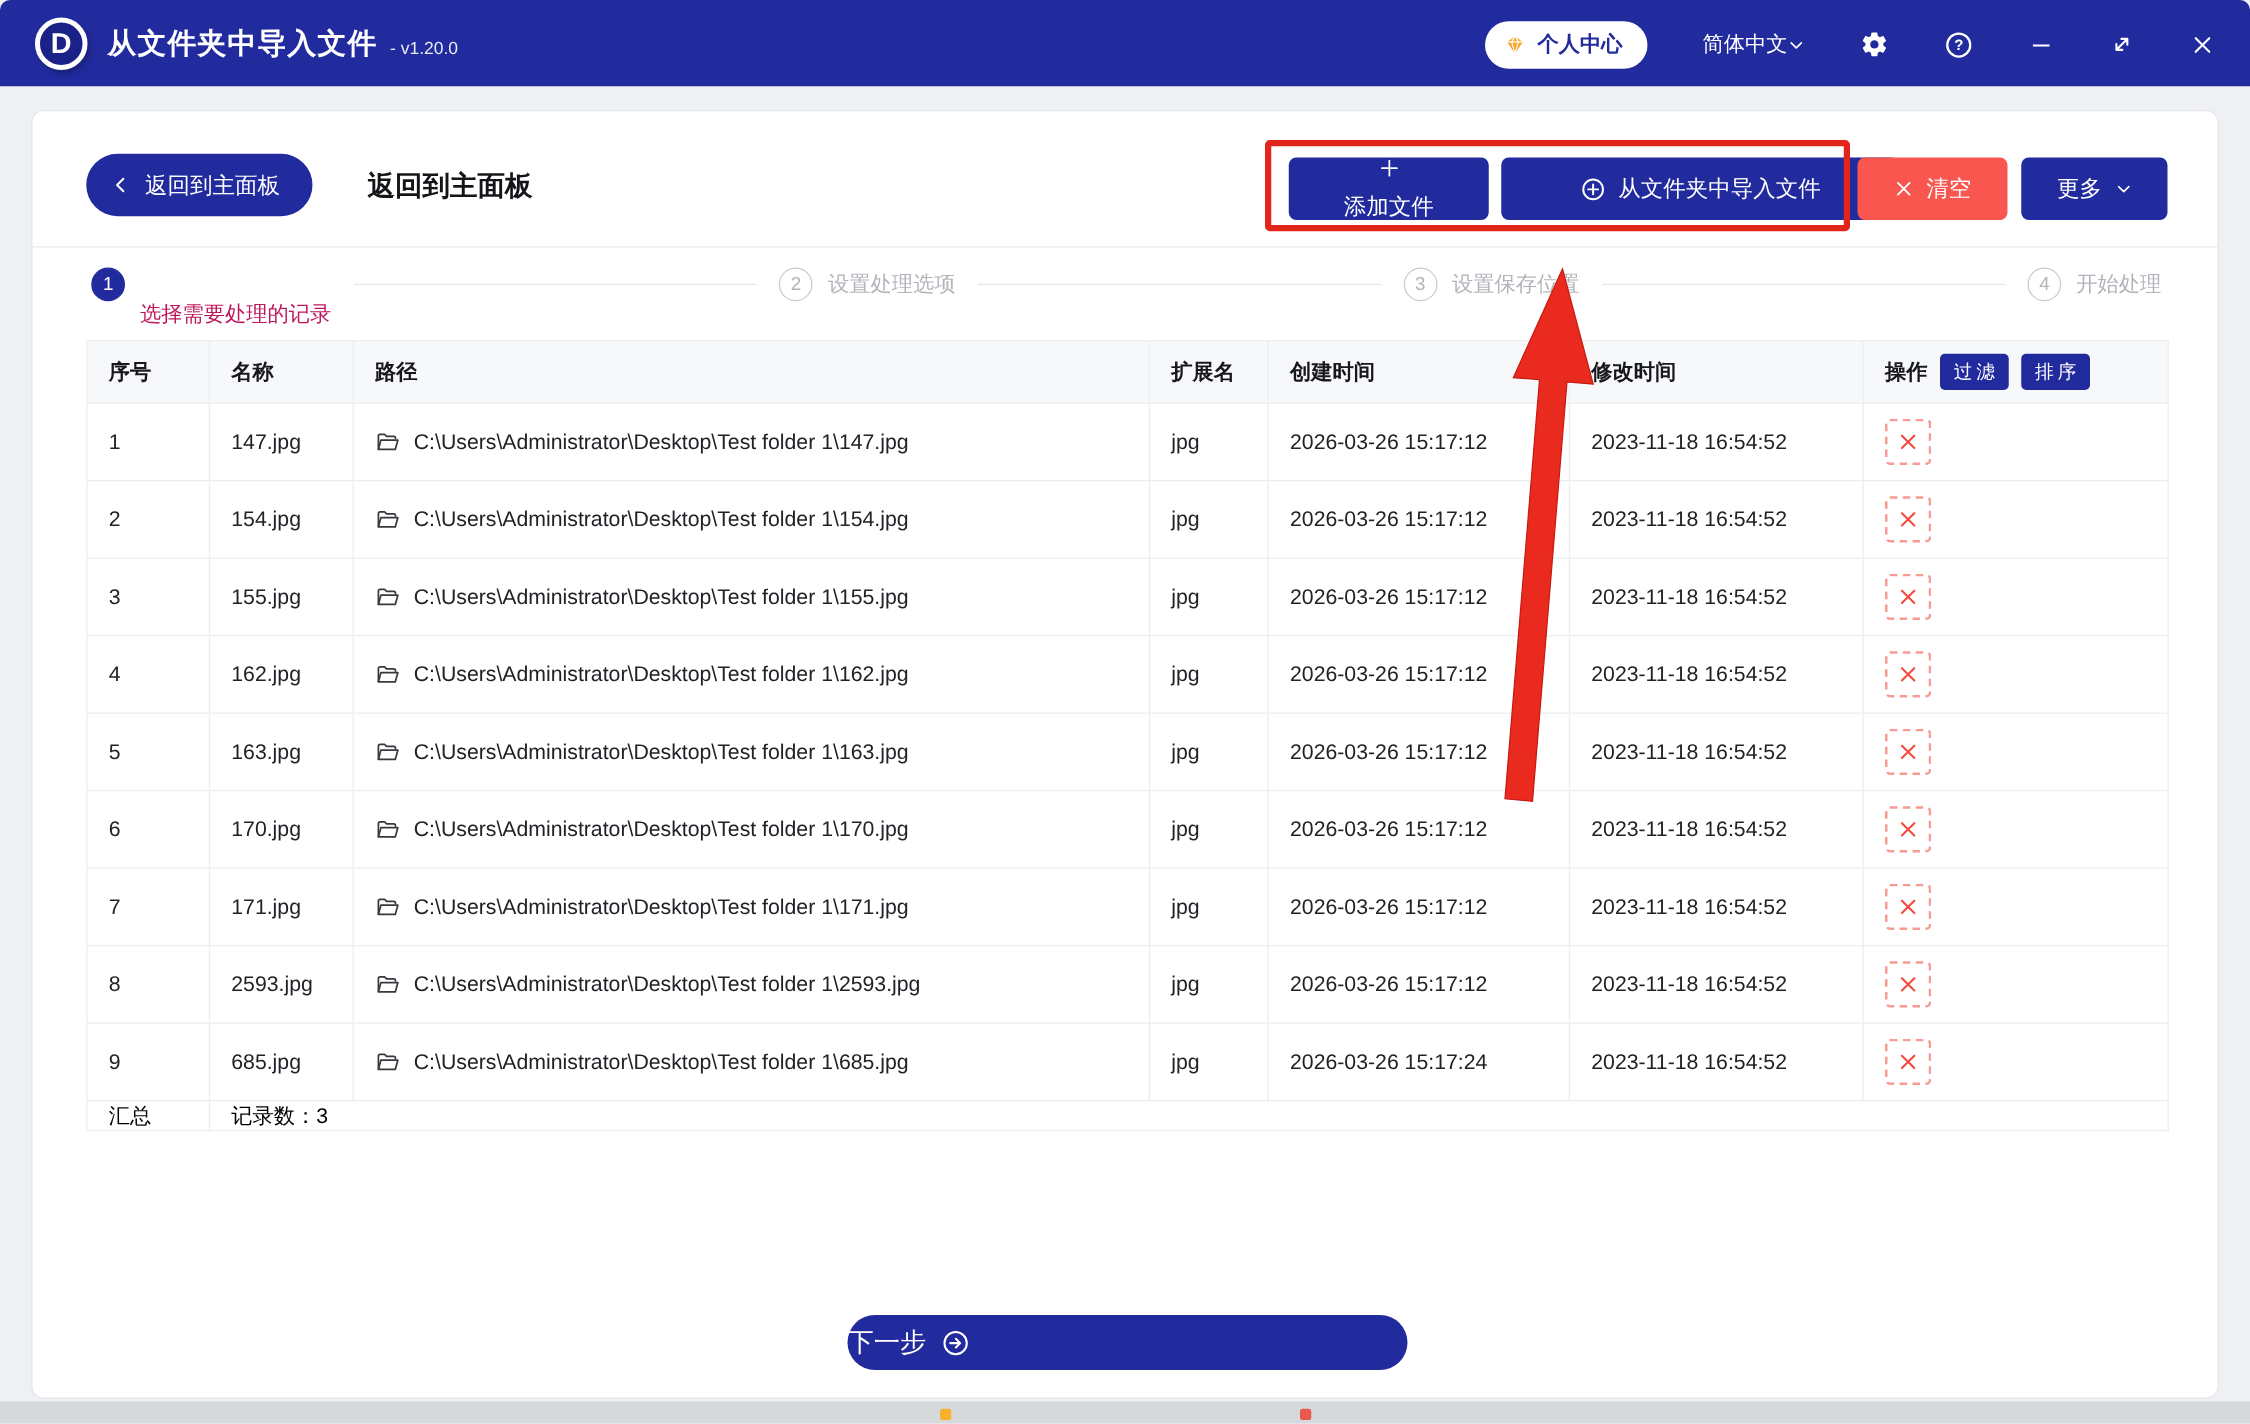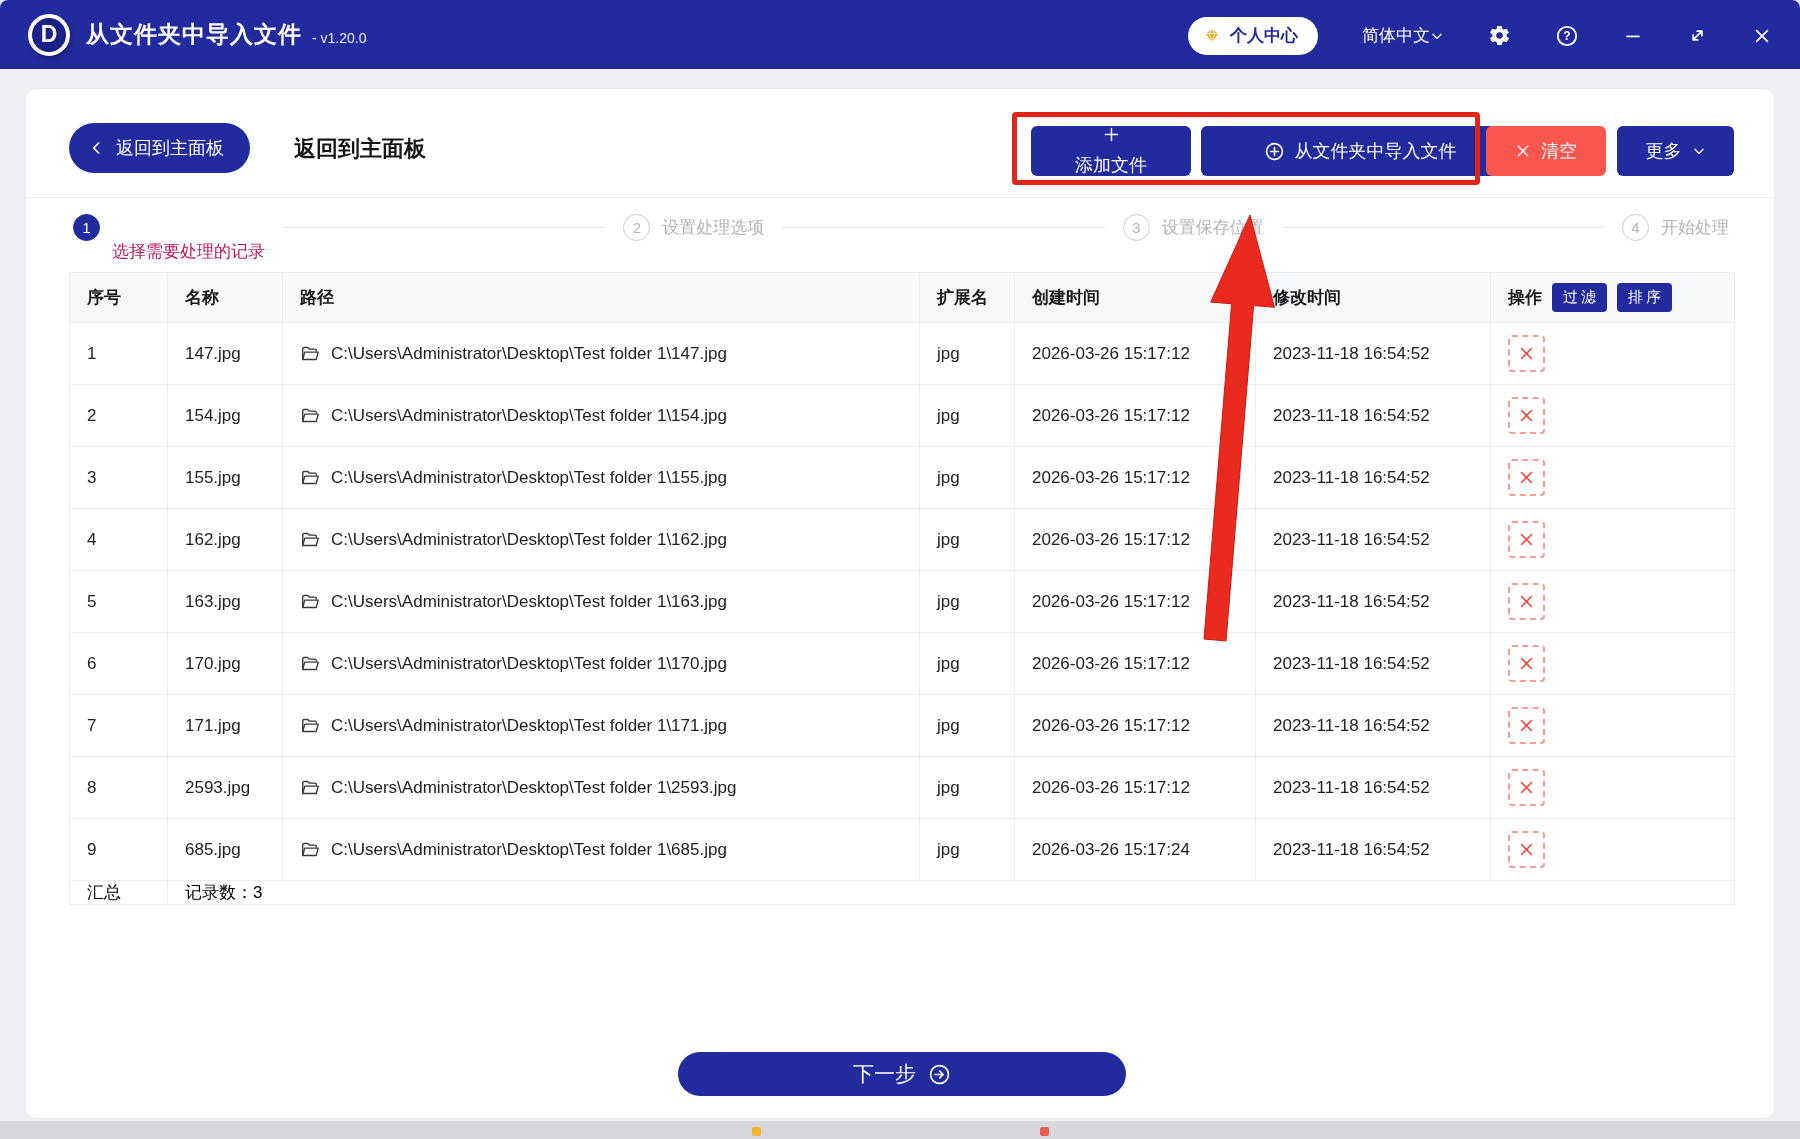--- a/index.html
+++ b/index.html
@@ -100,21 +100,21 @@
   .del{
     width:37px; height:37px; background:#fff; border:2px dashed #f79b95;
     border-radius:4px; display:flex; align-items:center; justify-content:center; cursor:pointer;
   }
   .sum-label{ font-weight:normal;}
 
   
   .next-btn{
     position:absolute; left:652px; top:963px; width:448px; height:44px;
     background:#222b9e; border:none; border-radius:29px; color:#fff;
-    font-size:21px; display:flex; align-items:center; justify-content:center; gap:12px;
+    font-size:21px; display:flex; align-items:center; justify-content:flex-start; gap:12px;
     cursor:pointer; font-family:inherit;
   }
 
   
   .arrow-overlay{ position:absolute; left:0; top:0; width:1800px; height:1139px; pointer-events:none; z-index:6;}
 
   
   .bottom-strip{ position:absolute; left:0; top:1121px; width:1800px; height:18px; background:#d6d8db;}
   .strip-dot{ position:absolute; top:6px; width:9px; height:9px; border-radius:2px;}
 </style>

